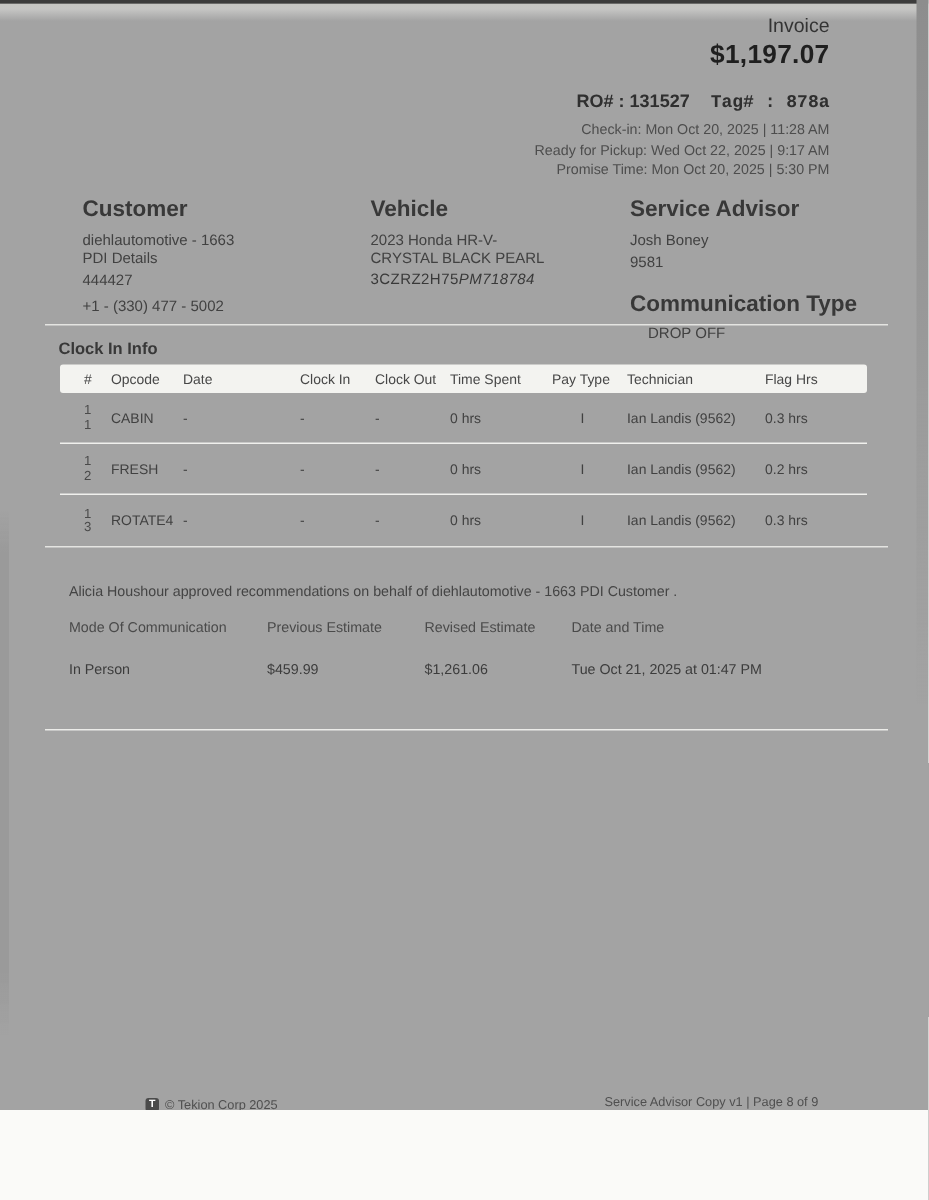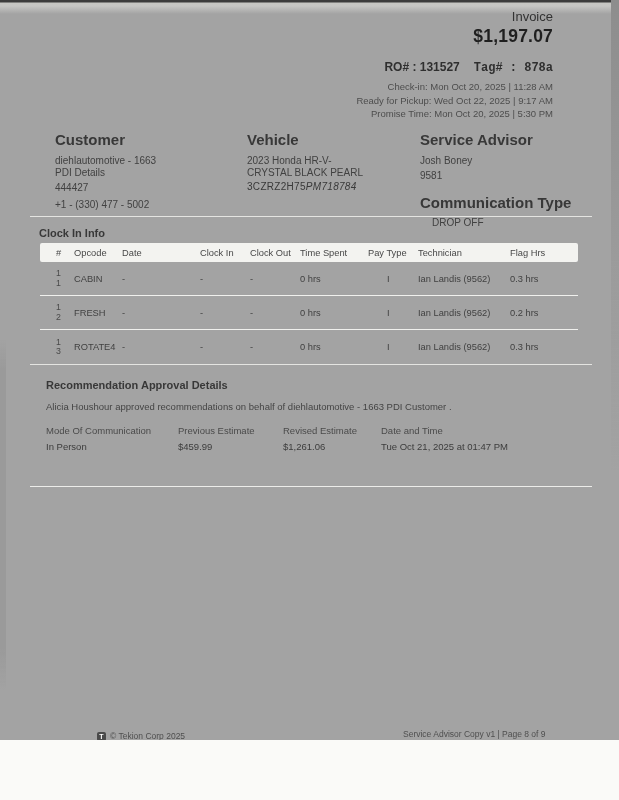--- a/index.html
+++ b/index.html
@@ -59,21 +59,21 @@
   .c-pay { padding-left:19px; }
 
   
   .recommend { position:absolute; left:46px; top:379px; width:532px; }
   .rec-title { font-size:11px; font-weight:700; color:#383838; }
   .rec-summary { margin-top:10px; font-size:9.5px; color:#444; }
   .rec-fields { position:relative; margin-top:13px; height:31px; }
   .field { position:absolute; top:0; }
   .f0 { left:0; } .f1 { left:132px; } .f2 { left:237px; } .f3 { left:335px; }
   .flabel { font-size:9.5px; color:#4a4a4a; }
-  .fvalue { margin-top:5px; font-size:9.5px; color:#3c3c3c; }
+  .fvalue { margin-top:17px; font-size:9.5px; color:#3c3c3c; }
   .rec-note { margin-top:11px; }
   .rec-note .fvalue { margin-top:4px; }
 
   
   .qr { position:absolute; left:50px; top:743px; width:37px; height:37px; }
   .logo-row { position:absolute; left:97px; top:731px; display:flex; align-items:center; gap:4px; }
   .tek-logo { width:9px; height:9px; background:#4a4a4a; color:#fff; border-radius:2px;
     font-size:7px; font-weight:700; display:flex; align-items:center; justify-content:center; line-height:1; }
   .copyright { font-size:8.5px; color:#4f4f4f; }
   .footer-right { position:absolute; left:403px; top:728px; font-size:8.5px; line-height:13px; color:#4f4f4f; }
@@ -185,21 +185,20 @@
       <div>0 hrs</div>
       <div class="c-pay">I</div>
       <div>Ian Landis (9562)</div>
       <div>0.3 hrs</div>
     </div>
   </div>
 
   <div class="divider d2"></div>
 
   <section class="recommend">
-    <div class="rec-title">Recommendation Approval Details</div>
     <div class="rec-summary">Alicia Houshour approved recommendations on behalf of diehlautomotive - 1663 PDI Customer .</div>
     <div class="rec-fields">
       <div class="field f0">
         <div class="flabel">Mode Of Communication</div>
         <div class="fvalue">In Person</div>
       </div>
       <div class="field f1">
         <div class="flabel">Previous Estimate</div>
         <div class="fvalue">$459.99</div>
       </div>

